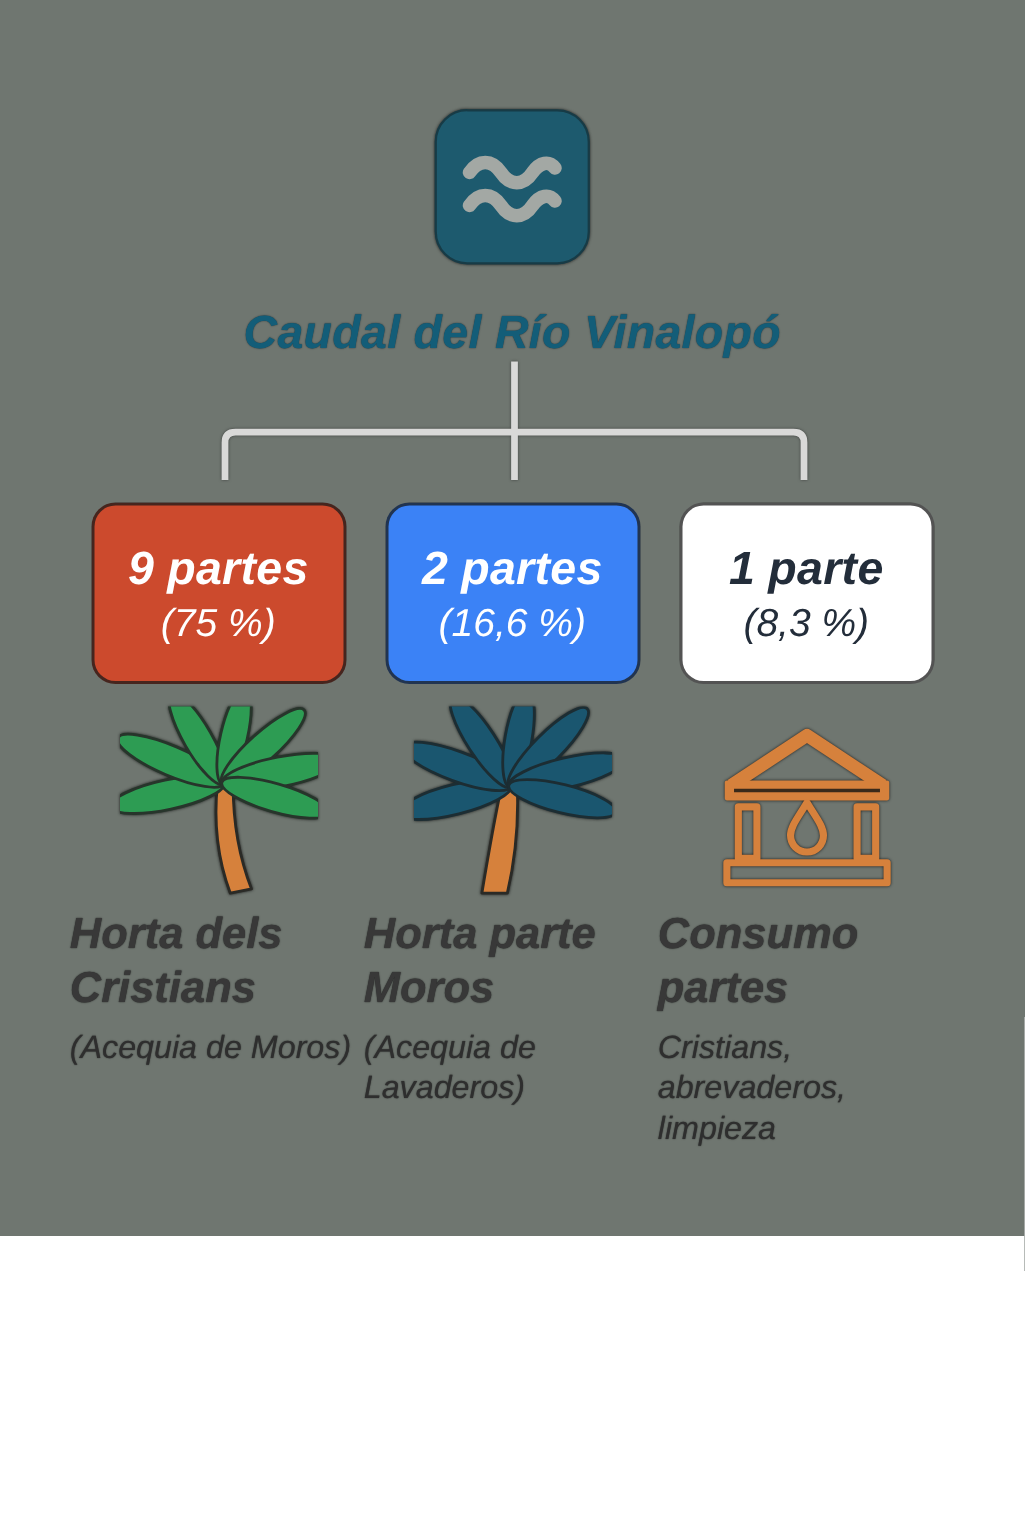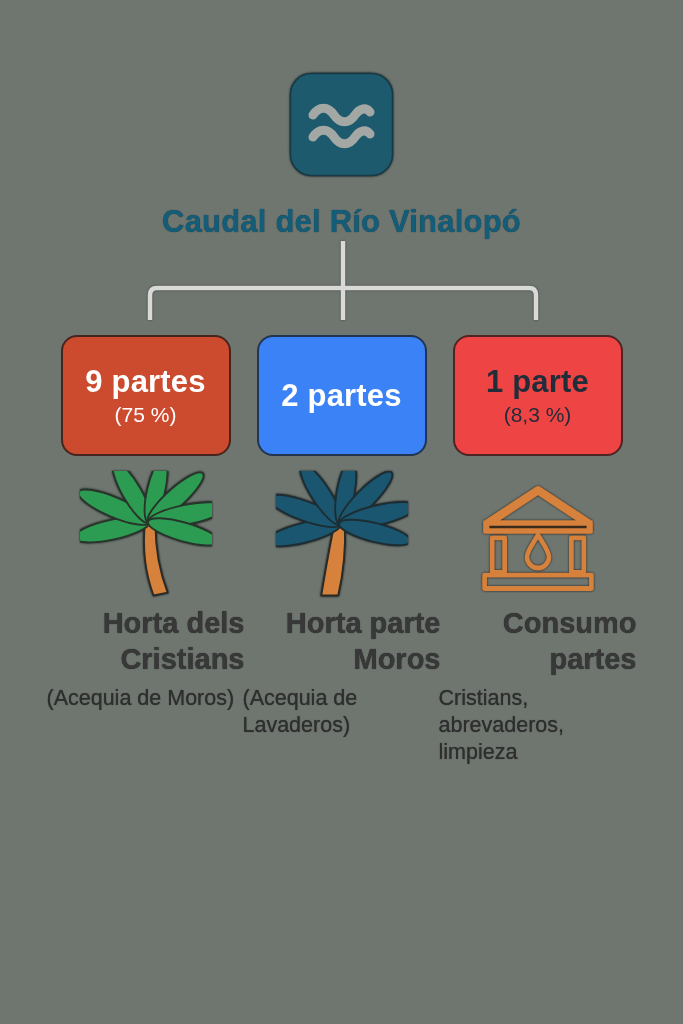--- a/index.html
+++ b/index.html
@@ -1,22 +1,23 @@
 <!DOCTYPE html>
 <html><head>
 <meta charset="utf-8">
 <style>
   * { margin: 0; padding: 0; box-sizing: border-box; }
   html,body { width:683px; }
   body { font-family: "Liberation Sans", sans-serif; }
   .canvas {
     position: relative;
-    width: 683px; height: 1024px;
+    width: 683px; height: 824px;
     background: #6f7670;
     overflow: hidden;
+    font-style: italic;
   }
   .root-block { padding-top: 72px; text-align: center; }
   .water-icon-wrap {
     width: 105px; height: 105px; margin: 0 auto;
     filter: drop-shadow(0 0 1px rgba(15,15,15,.85));
   }
   .title {
     margin-top: 26px;
     font-size: 31px; font-weight: bold; line-height: 38px;
     color: #135d78;
@@ -30,30 +31,30 @@
     margin-top: 12px;
   }
   .col { width: 170px; display: flex; flex-direction: column; align-items: center; }
   .share-box {
     width: 170px; height: 121px; border-radius: 16px;
     border: 2px solid rgba(25,25,25,.75);
     display: flex; flex-direction: column; justify-content: center; align-items: center;
     gap: 3px;
   }
   .share-parts { font-size: 31px; font-weight: bold; letter-spacing:.2px; }
-  .share-pct { font-size: 21px; font-weight: 400; }
+  .share-pct { font-size: 26px; font-weight: 400; }
   .icon-area {
     height: 132px; margin-top: 15px;
     display: flex; align-items: center; justify-content: center;
     filter: drop-shadow(0 0 1px rgba(15,15,15,.9));
   }
   .name-label {
     margin: 2px -14px 0; width: 198px;
     font-size: 29px; font-weight: bold; line-height: 36px;
-    color: #383838; text-align: right;
+    color: #383838; text-align: left;
     text-shadow: 0 0 1px rgba(0,0,0,.8);
   }
   .sub-label {
     margin: 8px -14px 0; width: 198px;
     font-size: 21.5px; line-height: 27px;
     color: #2e2e2e; text-align: left;
     text-shadow: 0 0 1px rgba(0,0,0,.6);
   }
 </style>
 </head>
@@ -100,20 +101,21 @@
           </g>
         </svg>
       </div>
       <div class="name-label">Horta dels Cristians</div>
       <div class="sub-label">(Acequia de Moros)</div>
     </div>
 
     <div class="col">
       <div class="share-box" style="background:#3b82f6; color:#ffffff;">
         <div class="share-parts">2 partes</div>
+        <div class="share-pct">(16,6 %)</div>
       </div>
       <div class="icon-area">
         <svg width="132" height="132" viewBox="0 0 140 140">
           <path d="M62,56 C56,84 52,108 48,132 L66,132 C72,106 74,80 73,56 Z" fill="#d6813c" stroke="#2a2a26" stroke-width="2" stroke-linejoin="round"></path>
           <g stroke="#1c2d33" stroke-width="2" fill="#1a566f">
             <g transform="translate(68,56)">
               <ellipse cx="40" cy="0" rx="41" ry="10.5" transform="rotate(166)"></ellipse>
               <ellipse cx="40" cy="0" rx="41" ry="10.5" transform="rotate(200)"></ellipse>
               <ellipse cx="37" cy="0" rx="38" ry="10" transform="rotate(237)"></ellipse>
               <ellipse cx="34" cy="0" rx="35" ry="9.5" transform="rotate(280)"></ellipse>
@@ -122,21 +124,21 @@
               <ellipse cx="38" cy="0" rx="39" ry="10" transform="rotate(14)"></ellipse>
             </g>
           </g>
         </svg>
       </div>
       <div class="name-label">Horta parte Moros</div>
       <div class="sub-label">(Acequia de Lavaderos)</div>
     </div>
 
     <div class="col">
-      <div class="share-box" style="background:#ef4444; color:#232d3a;">
+      <div class="share-box" style="background:#ffffff; color:#232d3a;">
         <div class="share-parts">1 parte</div>
         <div class="share-pct">(8,3 %)</div>
       </div>
       <div class="icon-area">
         <svg width="124" height="120" viewBox="0 0 130 120">
           <g stroke="#d6813c" fill="none" stroke-linejoin="round">
             <path d="M12,46 L65,11 L118,46" stroke-width="9"></path>
             <rect x="9" y="44" width="112" height="11" fill="#d6813c" stroke-width="3"></rect>
             <line x1="14" y1="49.5" x2="116" y2="49.5" stroke="#3a2a1a" stroke-width="2.5"></line>
             <rect x="17" y="61" width="13" height="36" stroke-width="5"></rect>

